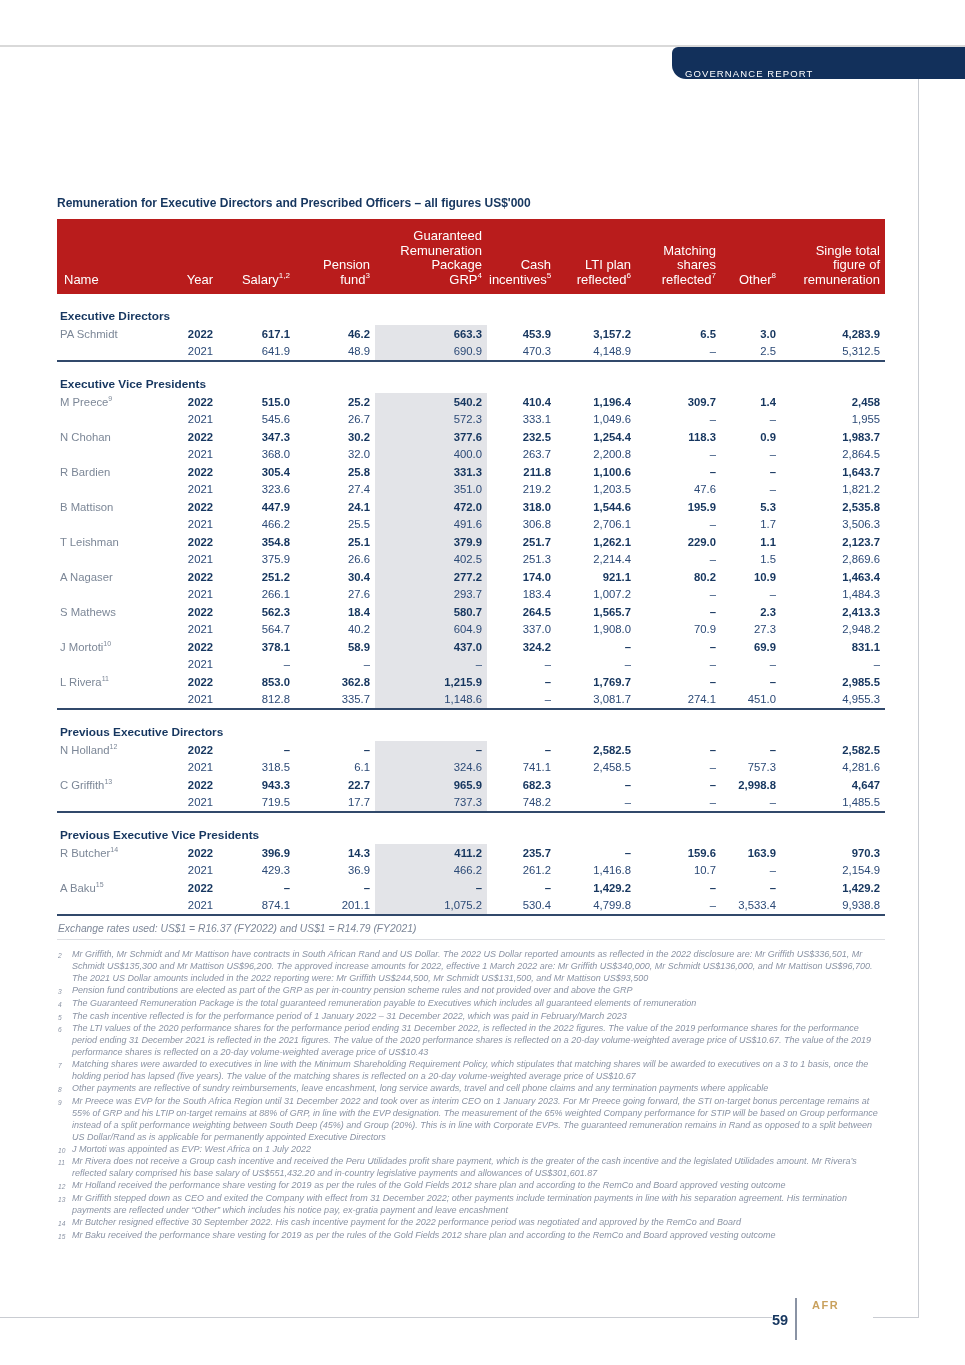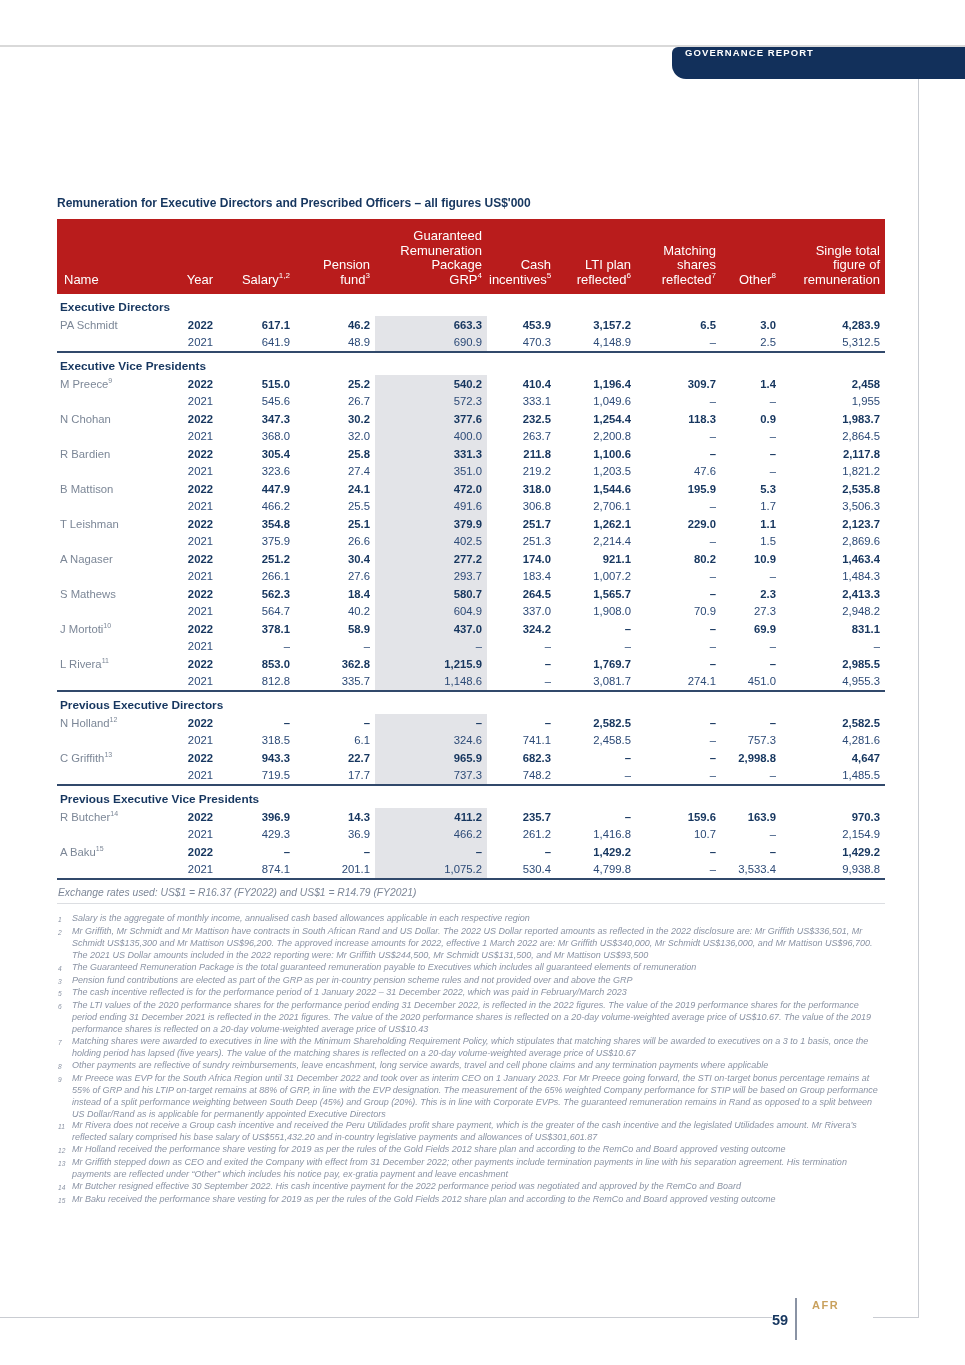--- a/index.html
+++ b/index.html
@@ -1,39 +1,39 @@
 <!DOCTYPE html>
 <html><head>
 <meta charset="utf-8">
 <style>
   html,body{margin:0;padding:0;overflow:hidden;}
   body{width:965px;height:1365px;position:relative;background:#ffffff;
        font-family:"Liberation Sans", sans-serif;color:#2C4A77;}
   
   .top-line{position:absolute;top:45px;left:0;width:965px;height:2px;background:#d9d9d9;}
   .banner{position:absolute;top:47px;left:672px;width:293px;height:32px;background:#12305B;
-          border-radius:6px 0 0 14px;display:flex;align-items:flex-start;box-sizing:border-box;
-          padding-left:13px;color:#ffffff;font-size:9.5px;font-weight:bold;letter-spacing:1.1px;}
+          border-radius:6px 0 0 14px;display:flex;align-items:flex-end;box-sizing:border-box;
+          padding-left:13px;color:#ffffff;font-size:9.5px;font-weight:normal;letter-spacing:1.1px;}
   .right-line{position:absolute;top:79px;left:918px;width:1px;height:1238px;background:#c9ccd2;}
   
   .content{position:absolute;left:57px;top:196px;width:828px;}
   .title{color:#16365F;font-weight:bold;font-size:12px;margin:0 0 9px 0;}
   table{border-collapse:collapse;table-layout:fixed;width:828px;border-bottom:2px solid #31496B;}
   col.grp-col{background:#E3E4E8;}
   thead th{background:#b91c1c;color:#ffffff;font-weight:normal;font-size:13px;
            vertical-align:bottom;text-align:right;padding:10px 5px 7px 2px;line-height:14.5px;}
   thead th.left{text-align:left;padding-left:7px;}
   sup{font-size:0.62em;vertical-align:super;line-height:0;margin-top:17px;}
   tbody td{font-size:11.3px;height:17.5px;padding:0 5px 0 0;text-align:right;
            color:#2C4A77;white-space:nowrap;overflow:hidden;}
   tbody td.name-cell{text-align:left;color:#7C8797;padding:0 0 0 3px;font-weight:normal;}
   tr.row-current td{font-weight:bold;color:#16365F;}
   tr.row-current td.name-cell{font-weight:normal;color:#7C8797;}
   tr.section-row td{color:#16365F;font-weight:bold;font-size:11.8px;text-align:left;
-                    padding:6px 0 2px 3px;height:auto;}
+                    padding:15px 0 2px 3px;height:auto;}
   tr.section-row{border-top:2px solid #31496B;}
   tr.section-row.first{border-top:none;}
   .exchange{font-style:italic;color:#7D8798;font-size:10.3px;margin:7px 0 5px 1px;}
   .fn-divider{height:1px;background:#dcdee2;margin:0 0 9px 0;}
   .footnote{display:flex;font-style:italic;color:#8A93A4;font-size:9px;line-height:11.9px;}
   .fn-num{flex:0 0 15px;width:15px;font-size:6.6px;padding-top:1px;box-sizing:border-box;padding-left:1px;}
   .fn-text{flex:1;padding-right:6px;}
   
   .footer-line-left{position:absolute;top:1317px;left:0;width:772px;height:1px;background:#c9ccd2;}
   .footer-line-right{position:absolute;top:1317px;left:873px;width:46px;height:1px;background:#c9ccd2;}
@@ -193,21 +193,21 @@
         <tr class="row-current">
           <td class="name-cell">R Bardien</td>
           <td>2022</td>
           <td>305.4</td>
           <td>25.8</td>
           <td>331.3</td>
           <td>211.8</td>
           <td>1,100.6</td>
           <td>–</td>
           <td>–</td>
-          <td>2,117.8</td>
+          <td>1,643.7</td>
         </tr>
         <tr class="row-prior">
           <td class="name-cell"></td>
           <td>2021</td>
           <td>323.6</td>
           <td>27.4</td>
           <td>351.0</td>
           <td>219.2</td>
           <td>1,203.5</td>
           <td>47.6</td>
@@ -460,54 +460,54 @@
           <td>3,533.4</td>
           <td>9,938.8</td>
         </tr>
       </tbody>
   </table>
 
   <div class="exchange">Exchange rates used: US$1 = R16.37 (FY2022) and US$1 = R14.79 (FY2021)</div>
   <div class="fn-divider"></div>
   <div class="footnotes" id="footnotes">
       <div class="footnote">
-        <span class="fn-num">1</span>
-        <span class="fn-text">Salary is the aggregate of monthly income, annualised cash based allowances applicable in each respective region</span>
-      </div>
-      <div class="footnote">
         <span class="fn-num">2</span>
         <span class="fn-text">Mr Griffith, Mr Schmidt and Mr Mattison have contracts in South African Rand and US Dollar. The 2022 US Dollar reported amounts as reflected in the 2022 disclosure are: Mr Griffith US$336,501, Mr Schmidt US$135,300 and Mr Mattison US$96,200. The approved increase amounts for 2022, effective 1 March 2022 are: Mr Griffith US$340,000, Mr Schmidt US$136,000, and Mr Mattison US$96,700. The 2021 US Dollar amounts included in the 2022 reporting were: Mr Griffith US$244,500, Mr Schmidt US$131,500, and Mr Mattison US$93,500</span>
       </div>
       <div class="footnote">
+        <span class="fn-num">3</span>
+        <span class="fn-text">Pension fund contributions are elected as part of the GRP as per in-country pension scheme rules and not provided over and above the GRP</span>
+      </div>
+      <div class="footnote">
         <span class="fn-num">4</span>
         <span class="fn-text">The Guaranteed Remuneration Package is the total guaranteed remuneration payable to Executives which includes all guaranteed elements of remuneration</span>
       </div>
       <div class="footnote">
-        <span class="fn-num">3</span>
-        <span class="fn-text">Pension fund contributions are elected as part of the GRP as per in-country pension scheme rules and not provided over and above the GRP</span>
-      </div>
-      <div class="footnote">
         <span class="fn-num">5</span>
         <span class="fn-text">The cash incentive reflected is for the performance period of 1 January 2022 – 31 December 2022, which was paid in February/March 2023</span>
       </div>
       <div class="footnote">
         <span class="fn-num">6</span>
         <span class="fn-text">The LTI values of the 2020 performance shares for the performance period ending 31 December 2022, is reflected in the 2022 figures. The value of the 2019 performance shares for the performance period ending 31 December 2021 is reflected in the 2021 figures. The value of the 2020 performance shares is reflected on a 20-day volume-weighted average price of US$10.67. The value of the 2019 performance shares is reflected on a 20-day volume-weighted average price of US$10.43</span>
       </div>
       <div class="footnote">
         <span class="fn-num">7</span>
         <span class="fn-text">Matching shares were awarded to executives in line with the Minimum Shareholding Requirement Policy, which stipulates that matching shares will be awarded to executives on a 3 to 1 basis, once the holding period has lapsed (five years). The value of the matching shares is reflected on a 20-day volume-weighted average price of US$10.67</span>
       </div>
       <div class="footnote">
         <span class="fn-num">8</span>
         <span class="fn-text">Other payments are reflective of sundry reimbursements, leave encashment, long service awards, travel and cell phone claims and any termination payments where applicable</span>
       </div>
       <div class="footnote">
         <span class="fn-num">9</span>
         <span class="fn-text">Mr Preece was EVP for the South Africa Region until 31 December 2022 and took over as interim CEO on 1 January 2023. For Mr Preece going forward, the STI on-target bonus percentage remains at 55% of GRP and his LTIP on-target remains at 88% of GRP, in line with the EVP designation. The measurement of the 65% weighted Company performance for STIP will be based on Group performance instead of a split performance weighting between South Deep (45%) and Group (20%). This is in line with Corporate EVPs. The guaranteed remuneration remains in Rand as opposed to a split between US Dollar/Rand as is applicable for permanently appointed Executive Directors</span>
+      </div>
+      <div class="footnote">
+        <span class="fn-num">10</span>
+        <span class="fn-text">J Mortoti was appointed as EVP: West Africa on 1 July 2022</span>
       </div>
       <div class="footnote">
         <span class="fn-num">11</span>
         <span class="fn-text">Mr Rivera does not receive a Group cash incentive and received the Peru Utilidades profit share payment, which is the greater of the cash incentive and the legislated Utilidades amount. Mr Rivera’s reflected salary comprised his base salary of US$551,432.20 and in-country legislative payments and allowances of US$301,601.87</span>
       </div>
       <div class="footnote">
         <span class="fn-num">12</span>
         <span class="fn-text">Mr Holland received the performance share vesting for 2019 as per the rules of the Gold Fields 2012 share plan and according to the RemCo and Board approved vesting outcome</span>
       </div>
       <div class="footnote">

